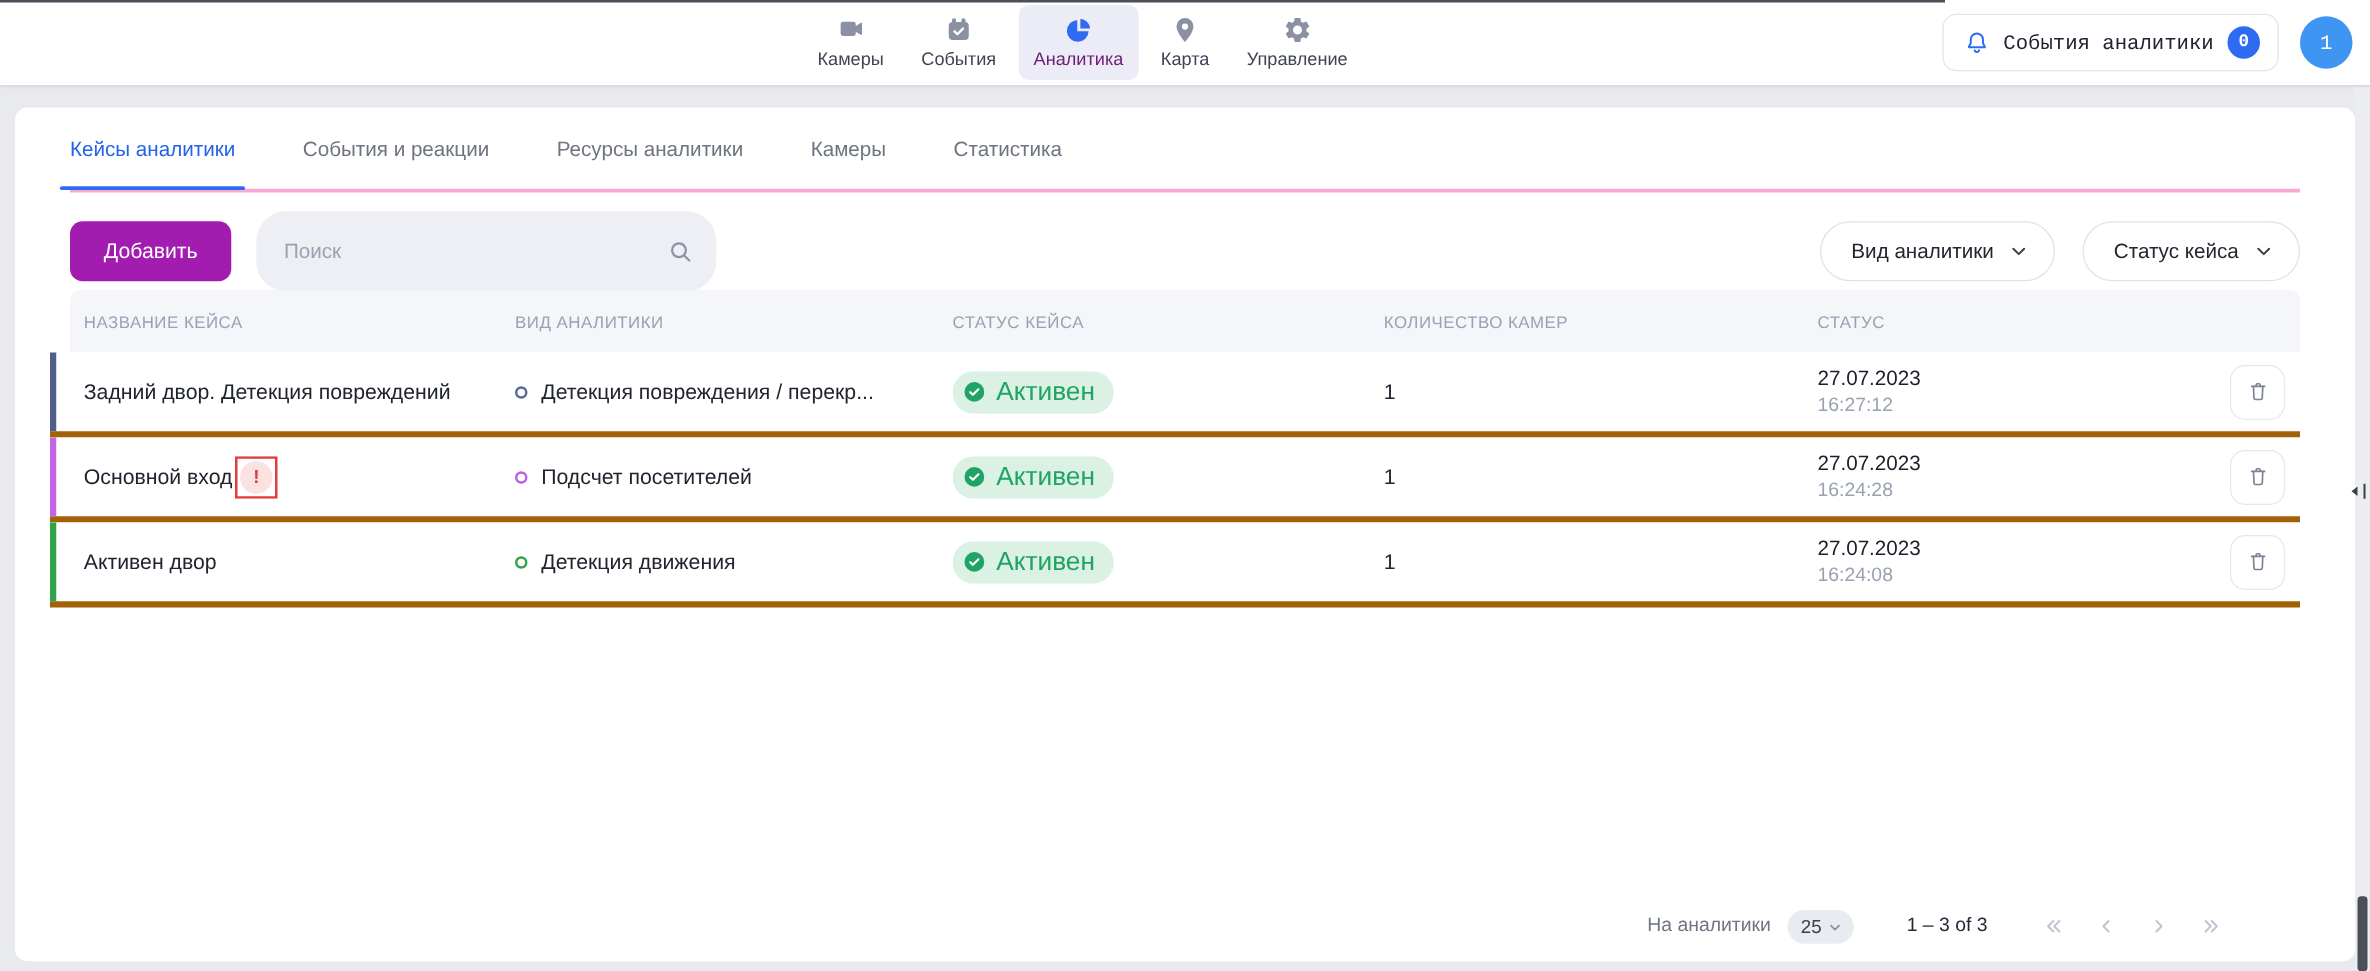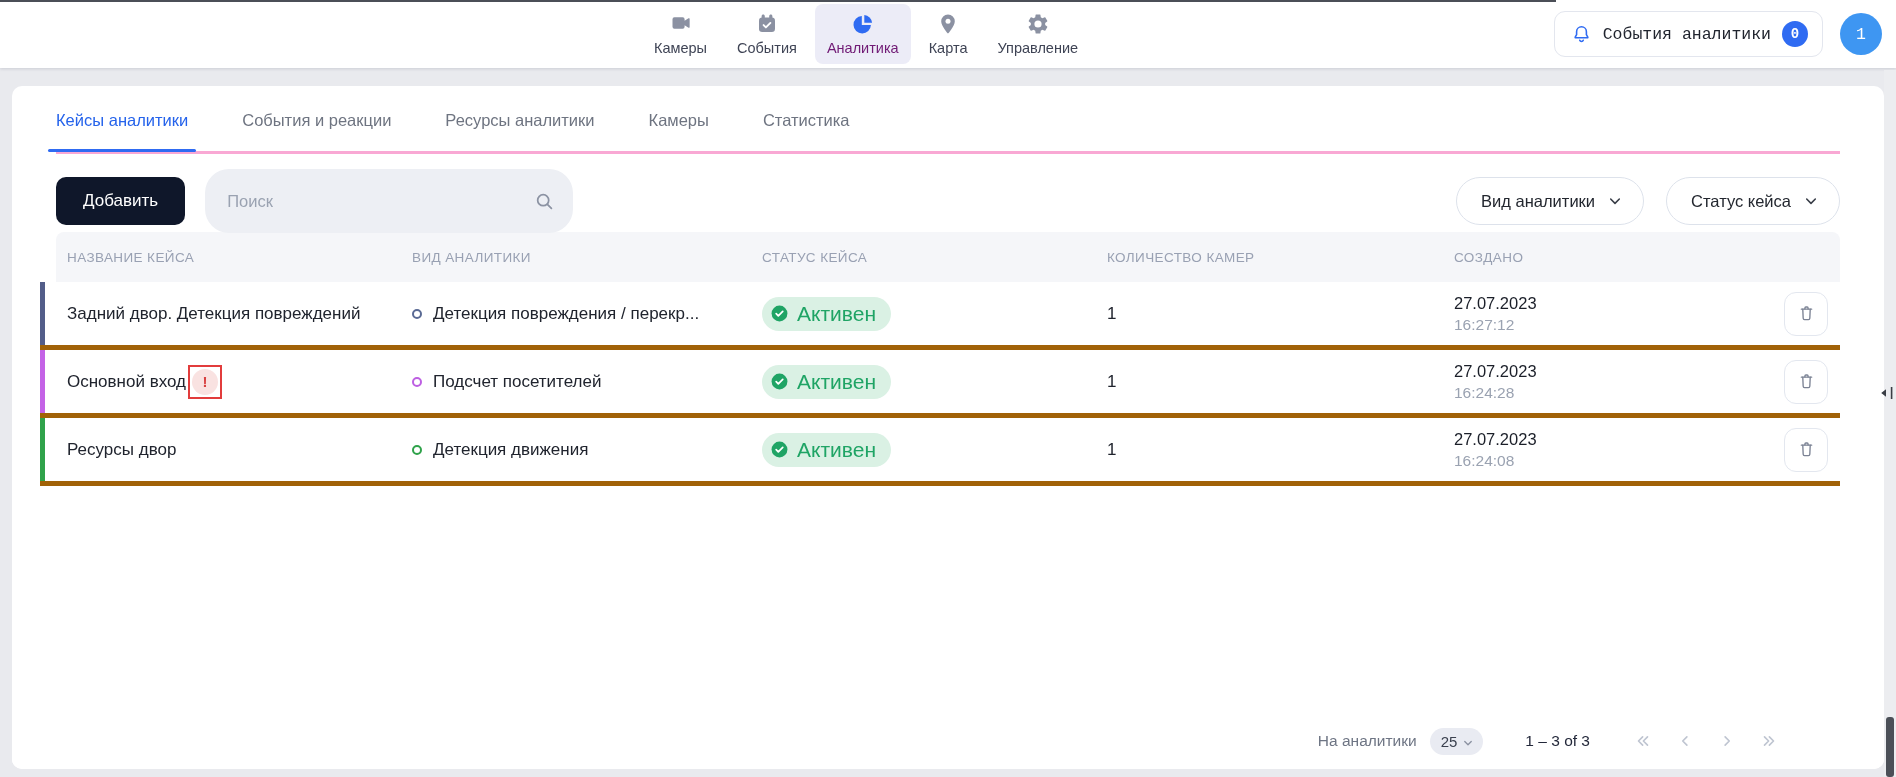--- a/index.html
+++ b/index.html
@@ -52,21 +52,21 @@
 
   
   .tabs { display:flex; gap:54px; margin:4px 44px 0; height:64px; align-items:center; border-bottom:3px solid #f9a8d4; }
   .tab { font-size:16.5px; color:#6e7481; cursor:pointer; position:relative; white-space:nowrap; }
   .tab.active { color:#2563eb; }
   .tab.active::after { content:""; position:absolute; left:-8px; right:-8px; bottom:-22px; height:3px; background:#2f6bf2; border-radius:2px; }
 
   
   .toolbar { display:flex; align-items:center; margin:23px 44px 0; height:48px; }
   .btn-add {
-    height:48px; padding:0 27px; border:none; border-radius:10px; background:#0f172a;
+    height:48px; padding:0 27px; border:none; border-radius:10px; background:#a21caf;
     color:#fff; font-family:inherit; font-size:17px; cursor:pointer;
   }
   .search { margin-left:20px; width:368px; height:64px; background:#edeff4; border-radius:24px; display:flex; align-items:center; padding:0 18px 0 22px; }
   .search input { flex:1; border:none; outline:none; background:transparent; font-family:inherit; font-size:16.5px; color:#20242e; }
   .search input::placeholder { color:#9aa2b1; }
   .search .mag { width:21px; height:21px; color:#8c93a3; }
   .toolbar-spacer { flex:1; }
   .filter {
     height:48px; display:flex; align-items:center; gap:12px; padding:0 20px 0 24px;
     border:1px solid #dde2eb; border-radius:24px; background:#fff; cursor:pointer;
@@ -240,21 +240,21 @@
       </span>
     </div>
   </div>
 
   <div class="table">
     <div class="thead">
       <div class="th">НАЗВАНИЕ КЕЙСА</div>
       <div class="th">ВИД АНАЛИТИКИ</div>
       <div class="th">СТАТУС КЕЙСА</div>
       <div class="th">КОЛИЧЕСТВО КАМЕР</div>
-      <div class="th">СОЗДАНО</div>
+      <div class="th">СТАТУС</div>
       <div class="th"></div>
     </div>
     <div>
         <div class="row" style="--accent: #535d89;">
     <div class="cell name-cell">
       <span class="name">Задний двор. Детекция повреждений</span>
 
     </div>
     <div class="cell type-cell">
       <span class="ring" style="border-color: rgb(90, 106, 148);"></span>
@@ -314,21 +314,21 @@
         <svg viewBox="0 0 24 24" fill="none" stroke="currentColor" stroke-width="1.7" stroke-linecap="round" stroke-linejoin="round">
                 <path d="M5.5 6.5h13"></path>
                 <path d="M10 6.2V5a1.2 1.2 0 0 1 1.2-1.2h1.6A1.2 1.2 0 0 1 14 5v1.2"></path>
                 <path d="M7.3 6.5l.5 11.6a1.7 1.7 0 0 0 1.7 1.6h5a1.7 1.7 0 0 0 1.7-1.6l.5-11.6"></path>
               </svg>
       </button>
     </div>
   </div>
         <div class="row" style="--accent: #2fa24a;">
     <div class="cell name-cell">
-      <span class="name">Ресурсы двор</span>
+      <span class="name">Активен двор</span>
 
     </div>
     <div class="cell type-cell">
       <span class="ring" style="border-color: rgb(47, 162, 74);"></span>
       <span>Детекция движения</span>
     </div>
     <div class="cell">
       <span class="badge">
         <svg viewBox="0 0 24 24">
                 <circle cx="12" cy="12" r="10" fill="#1fa465"></circle>

